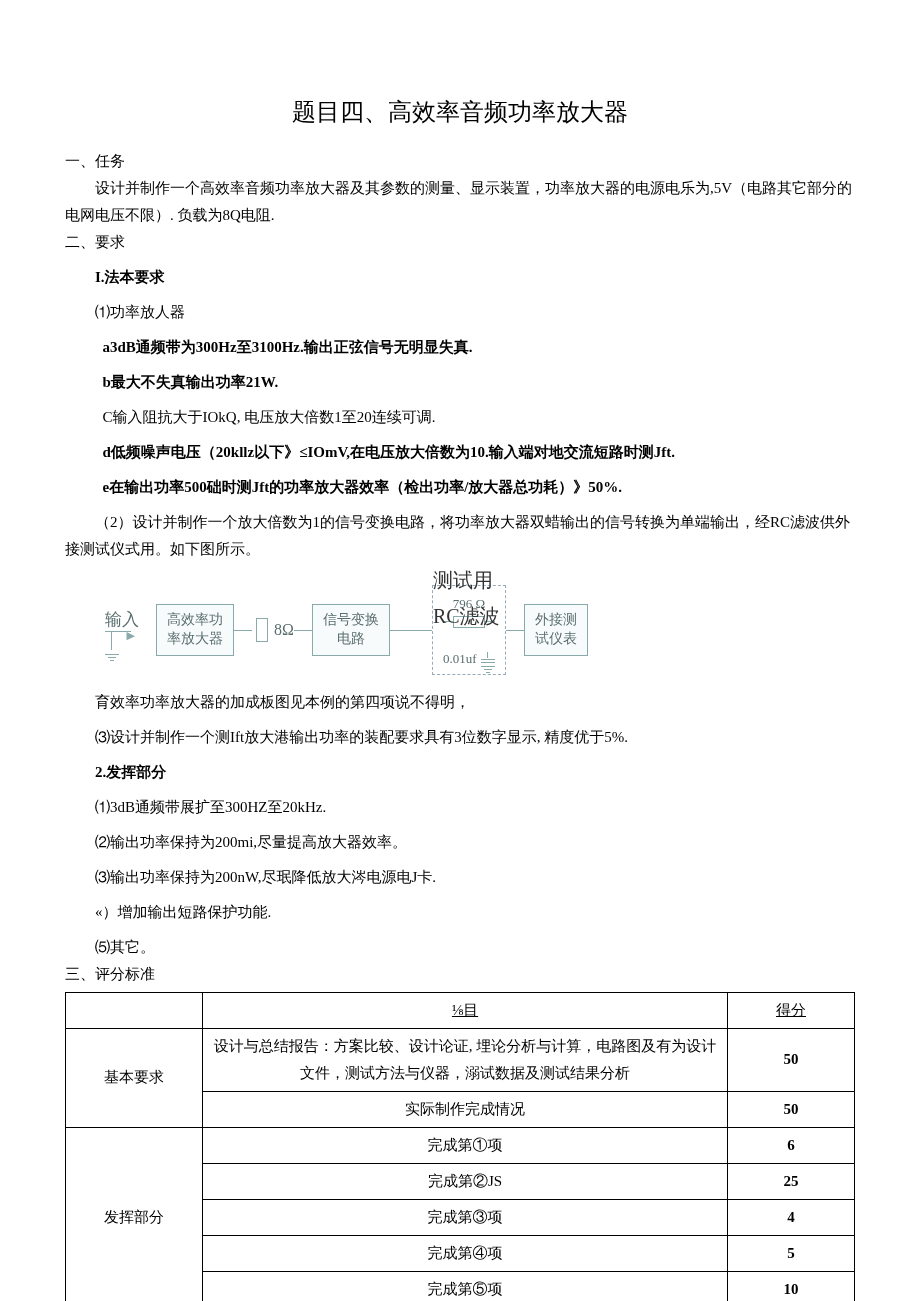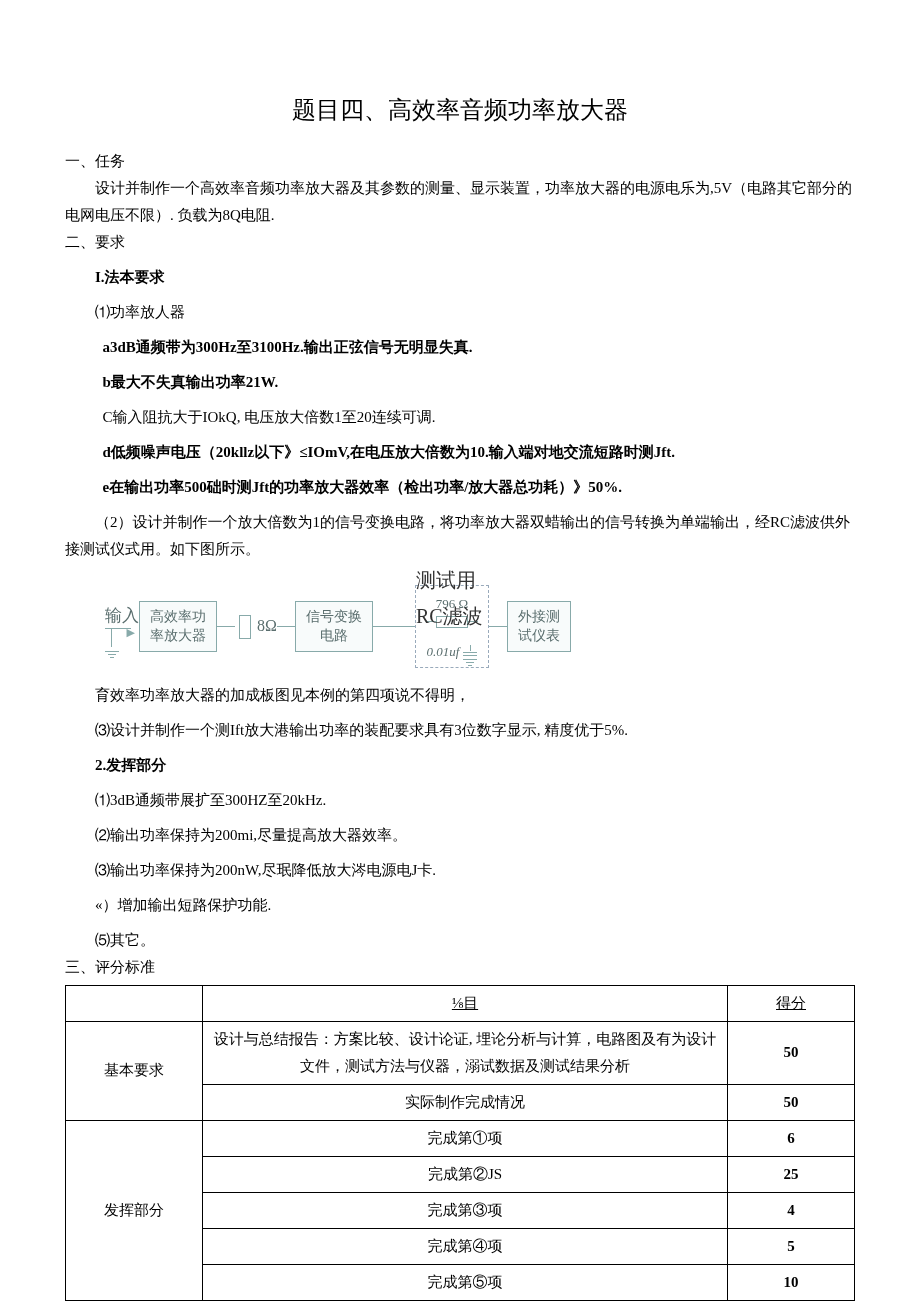--- a/index.html
+++ b/index.html
@@ -11,21 +11,21 @@
     width: 920px;
     margin: 0;
     padding: 60px 65px 40px 65px;
     box-sizing: border-box;
   }
   h1.title {
     text-align: center;
     font-size: 24px;
     font-weight: normal;
     margin: 30px 0 15px 0;
-    font-family: Liberation Mono, monospace;
+    font-family: Liberation Sans, sans-serif;
   }
   .section-head {
     margin: 0;
     text-indent: 0;
   }
   .indent-1 { text-indent: 2em; margin: 0; }
   .indent-1b { padding-left: 2em; text-indent: 0; margin: 0; }
   .indent-2 { text-indent: 2.5em; margin: 0; }
   .spaced-top { margin-top: 8px; }
   .bold { font-weight: bold; }
@@ -140,21 +140,21 @@
       <span class="arrowcap">输入</span>
       <div style="display:flex;align-items:center;">
         <div style="width:26px;height:1px;background:#8aa;position:relative;">
           <span style="position:absolute;right:-4px;top:-5px;color:#8aa;font-size:11px;">▶</span>
         </div>
       </div>
       <div style="width:1px;height:18px;background:#8aa;margin-left:6px;"></div>
       <div class="ground" style="margin-left:0;"></div>
     </div>
 
-    <div class="box" style="white-space:pre;">高效率功
+    <div class="box" style="white-space:pre;margin-left:17px;">高效率功
 率放大器</div>
 
     <div class="wire"></div>
     <div class="resistor-load">
       <div class="resistor-box"></div>
     </div>
     <span style="font-size:16px;color:#5a6e6e;margin-left:2px;">8Ω</span>
     <div class="wire"></div>
 
     <div class="box" style="white-space:pre;">信号变换
@@ -163,21 +163,21 @@
     <div class="wire wire-long"></div>
 
     <div class="rc-block">
       <div class="rc-label">测试用RC滤波</div>
       <span style="font-size:13px;">796 Ω</span>
       <div class="rc-series">
         <div style="width:10px;height:1px;background:#8aa;"></div>
         <div class="rc-res"></div>
         <div style="width:10px;height:1px;background:#8aa;"></div>
       </div>
-      <div style="display:flex;align-items:center;margin-top:12px;font-style:italic;">
+      <div style="display:flex;align-items:center;margin-top:19px;">
         <span style="font-size:13px;margin-right:4px;">0.01uf</span>
         <div class="cap">
           <div style="width:1px;height:6px;background:#8aa;"></div>
           <div class="cap-plate"></div>
           <div class="cap-plate"></div>
           <div class="ground" style="margin-top:2px;"></div>
         </div>
       </div>
     </div>
 

